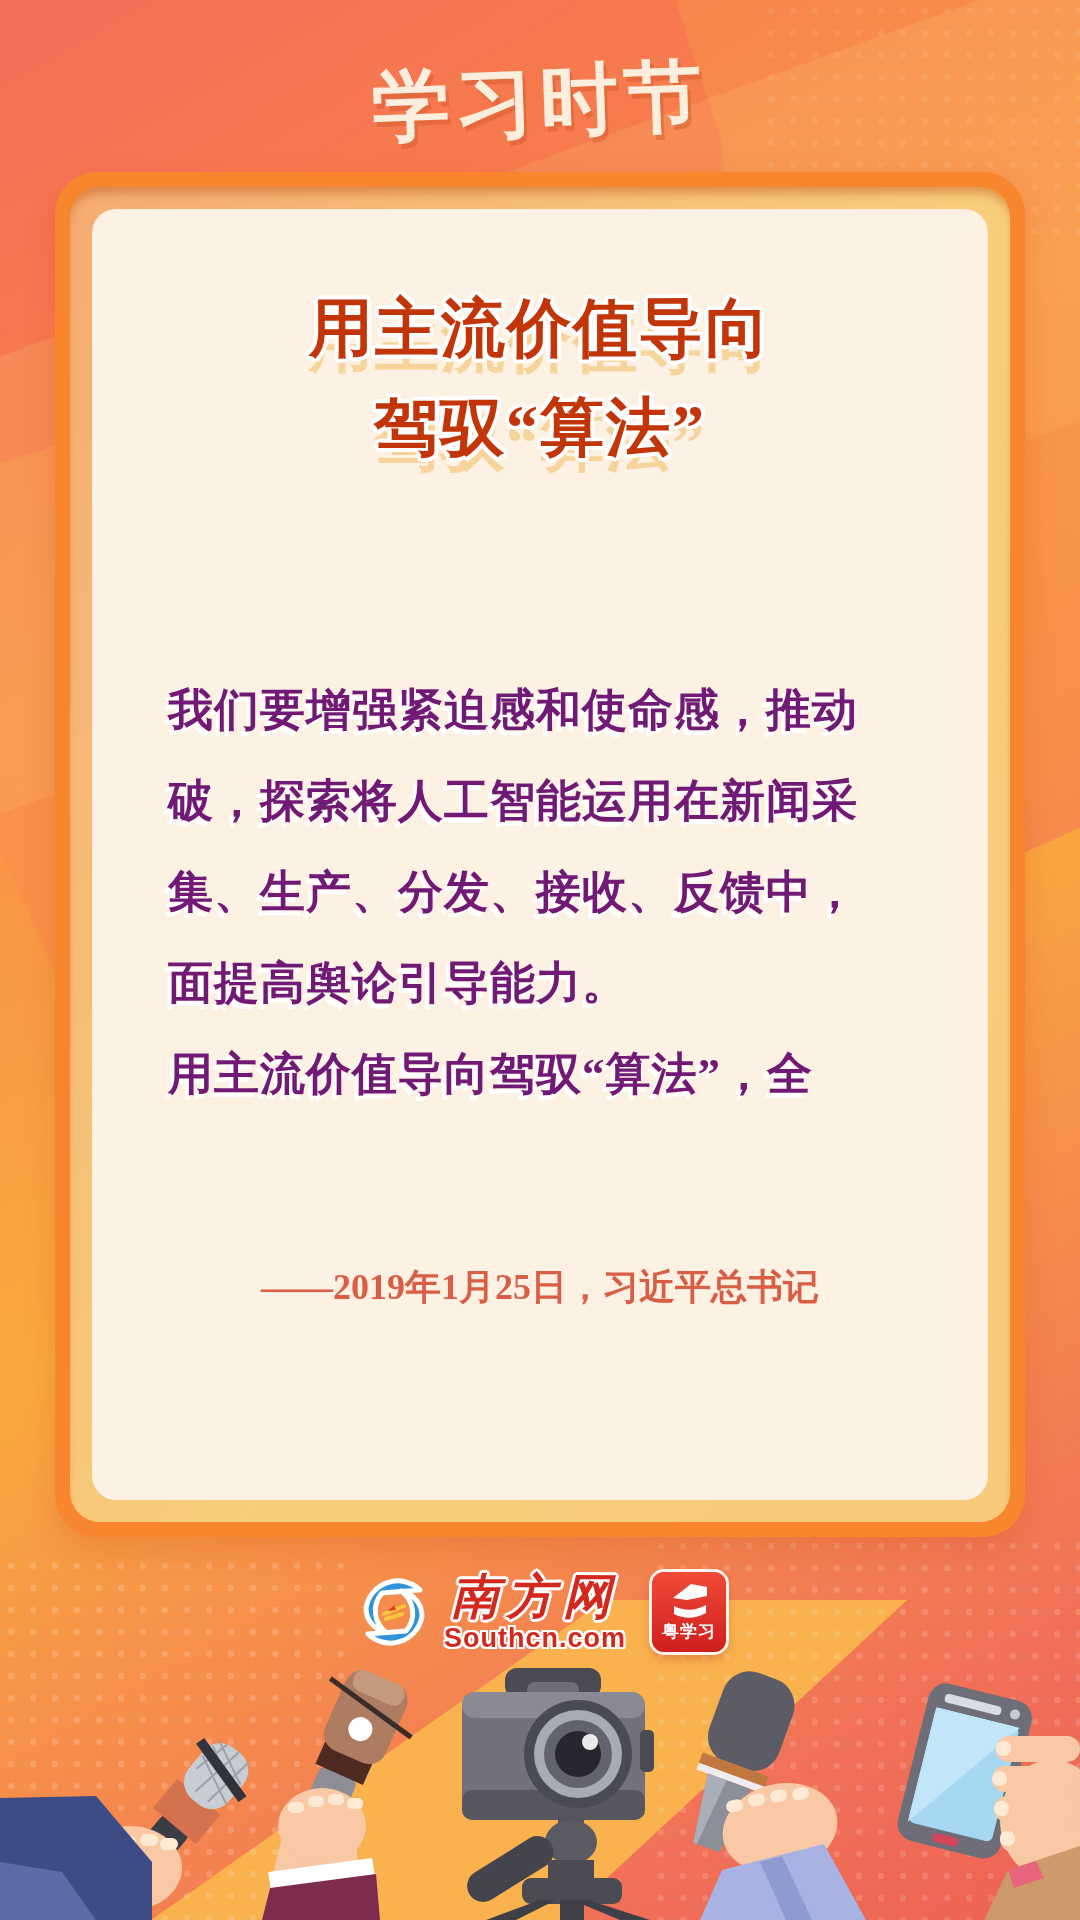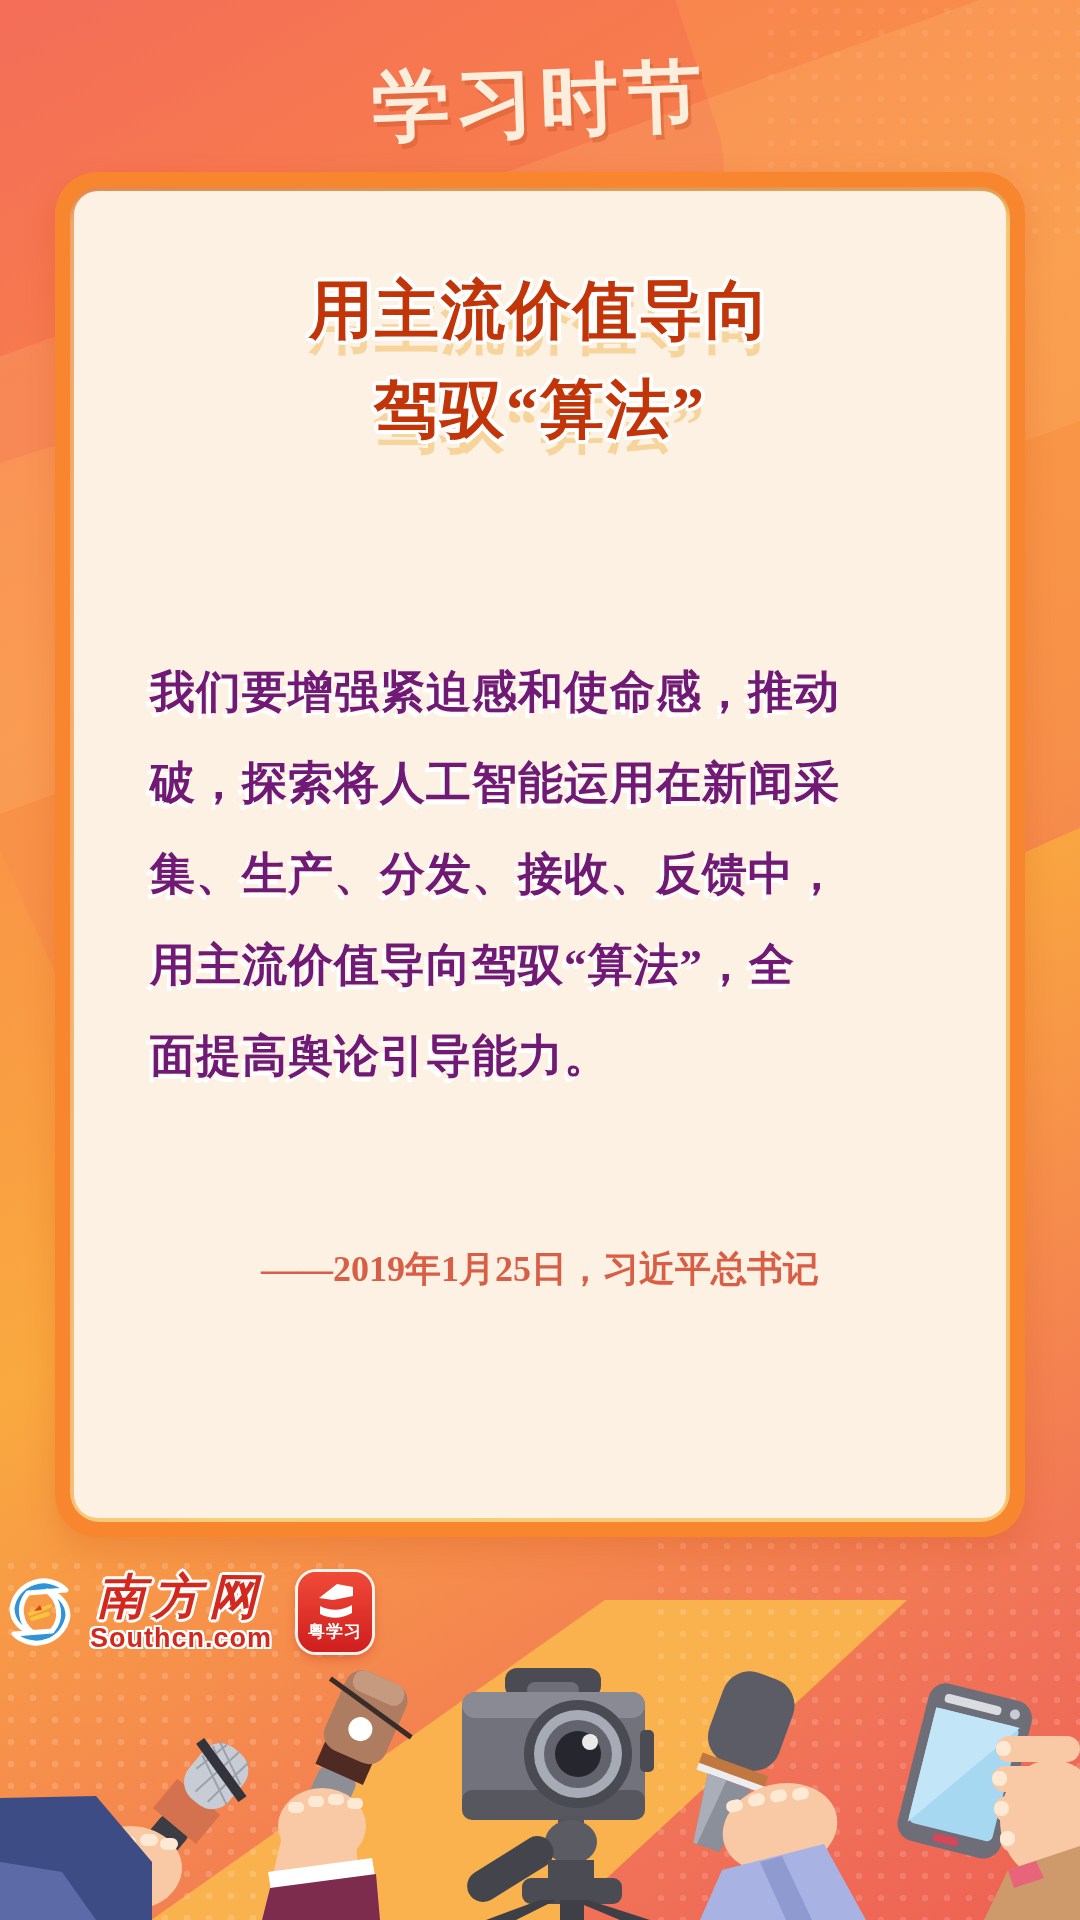--- a/index.html
+++ b/index.html
@@ -21,51 +21,51 @@
   
   .brand{
     position:absolute;top:50px;left:0;right:0;text-align:center;
     font-size:78px;font-weight:bold;color:#FBEEDC;letter-spacing:6px;
     transform:rotate(-2deg);
     text-shadow:3px 5px 0 rgba(205,85,40,.42);
   }
 
   
   .card{position:absolute;left:55px;top:172px;width:970px;height:1365px;background:#F8862E;border-radius:42px;padding:15px;box-sizing:border-box;box-shadow:0 12px 30px rgba(200,70,20,.22);}
-  .card-mid{width:100%;height:100%;border-radius:30px;background:linear-gradient(120deg,#F5AC72,#F8CE7C 55%,#F7C97A);padding:4px;box-sizing:border-box;box-shadow:inset 0 9px 10px -3px rgba(190,80,20,.45);}
+  .card-mid{width:100%;height:100%;border-radius:30px;background:linear-gradient(120deg,#F5AC72,#F8CE7C 55%,#F7C97A);padding:22px;box-sizing:border-box;box-shadow:inset 0 9px 10px -3px rgba(190,80,20,.45);}
   .card-inner{width:100%;height:100%;border-radius:24px;background:#FCF1E2;position:relative;overflow:hidden;}
 
   .title{
     margin-top:70px;text-align:center;font-size:64px;font-weight:bold;color:#C23509;
     line-height:1.55;letter-spacing:2px;
     text-shadow:-4px 0 0 #FFF,4px 0 0 #FFF,0 -4px 0 #FFF,0 4px 0 #FFF,
       -3px -3px 0 #FFF,3px -3px 0 #FFF,-3px 3px 0 #FFF,3px 3px 0 #FFF,
       0 15px 0 #F6D49B;
   }
   .quote{
     margin:188px 76px 0;font-size:45px;font-weight:bold;color:#701a75;
     line-height:2.02;letter-spacing:1px;text-shadow:-4px 5px 0 #FFFFFF;
   }
   .attrib{margin-top:130px;text-align:center;font-size:36px;font-weight:bold;color:#D85F46;line-height:2.1;padding:0 56px;}
 
   
-  .footer{position:absolute;top:1572px;left:0;right:0;display:flex;align-items:center;gap:26px;}
+  .footer{position:absolute;top:1572px;left:0;right:0;display:flex;justify-content:center;align-items:center;gap:26px;}
   .southcn{display:flex;align-items:center;gap:10px;}
   .southcn-text{display:flex;flex-direction:column;align-items:center;line-height:1;}
   .southcn-name{
     font-size:48px;font-weight:bold;font-style:italic;color:#D3281E;letter-spacing:8px;
     text-shadow:-3px 0 0 #FFF,3px 0 0 #FFF,0 -3px 0 #FFF,0 3px 0 #FFF,-2px -2px 0 #FFF,2px 2px 0 #FFF,-2px 2px 0 #FFF,2px -2px 0 #FFF;
   }
   .southcn-domain{
     margin-top:4px;font-family:"Liberation Sans","DejaVu Sans",sans-serif;
     font-size:27px;font-weight:bold;letter-spacing:1px;color:#D3281E;
     text-shadow:-2px 0 0 #FFF,2px 0 0 #FFF,0 -2px 0 #FFF,0 2px 0 #FFF,-2px -2px 0 #FFF,2px 2px 0 #FFF,-2px 2px 0 #FFF,2px -2px 0 #FFF;
   }
   .yuexuexi{
-    width:74px;height:80px;border-radius:18px;
+    width:74px;height:80px;border-radius:12px;
     background:linear-gradient(180deg,#F04A38,#CF1E1E);
     box-shadow:0 0 0 3px rgba(255,255,255,.9),0 5px 12px rgba(180,30,20,.4);
     display:flex;flex-direction:column;align-items:center;justify-content:center;gap:2px;
   }
   .yuexuexi-label{font-family:"Liberation Sans","DejaVu Sans",sans-serif;font-size:17px;font-weight:bold;color:#FFF;letter-spacing:1px;}
 
   .illustration{position:absolute;left:0;bottom:0;width:1080px;height:290px;}
 </style>
 </head>
 <body>
@@ -86,22 +86,22 @@
     <div class="card-mid">
       <div class="card-inner">
         <div class="title">
           <div>用主流价值导向</div>
           <div>驾驭“算法”</div>
         </div>
         <div class="quote">
           <div>我们要增强紧迫感和使命感，推动</div>
           <div>破，探索将人工智能运用在新闻采</div>
           <div>集、生产、分发、接收、反馈中，</div>
+          <div>面提高舆论引导能力。</div>
           <div>用主流价值导向驾驭“算法”，全</div>
-          <div>面提高舆论引导能力。</div>
         </div>
         <div class="attrib">
           <div>——2019年1月25日，习近平总书记</div>
         </div>
       </div>
     </div>
   </div>
 
   <div class="footer">
     <div class="southcn">

